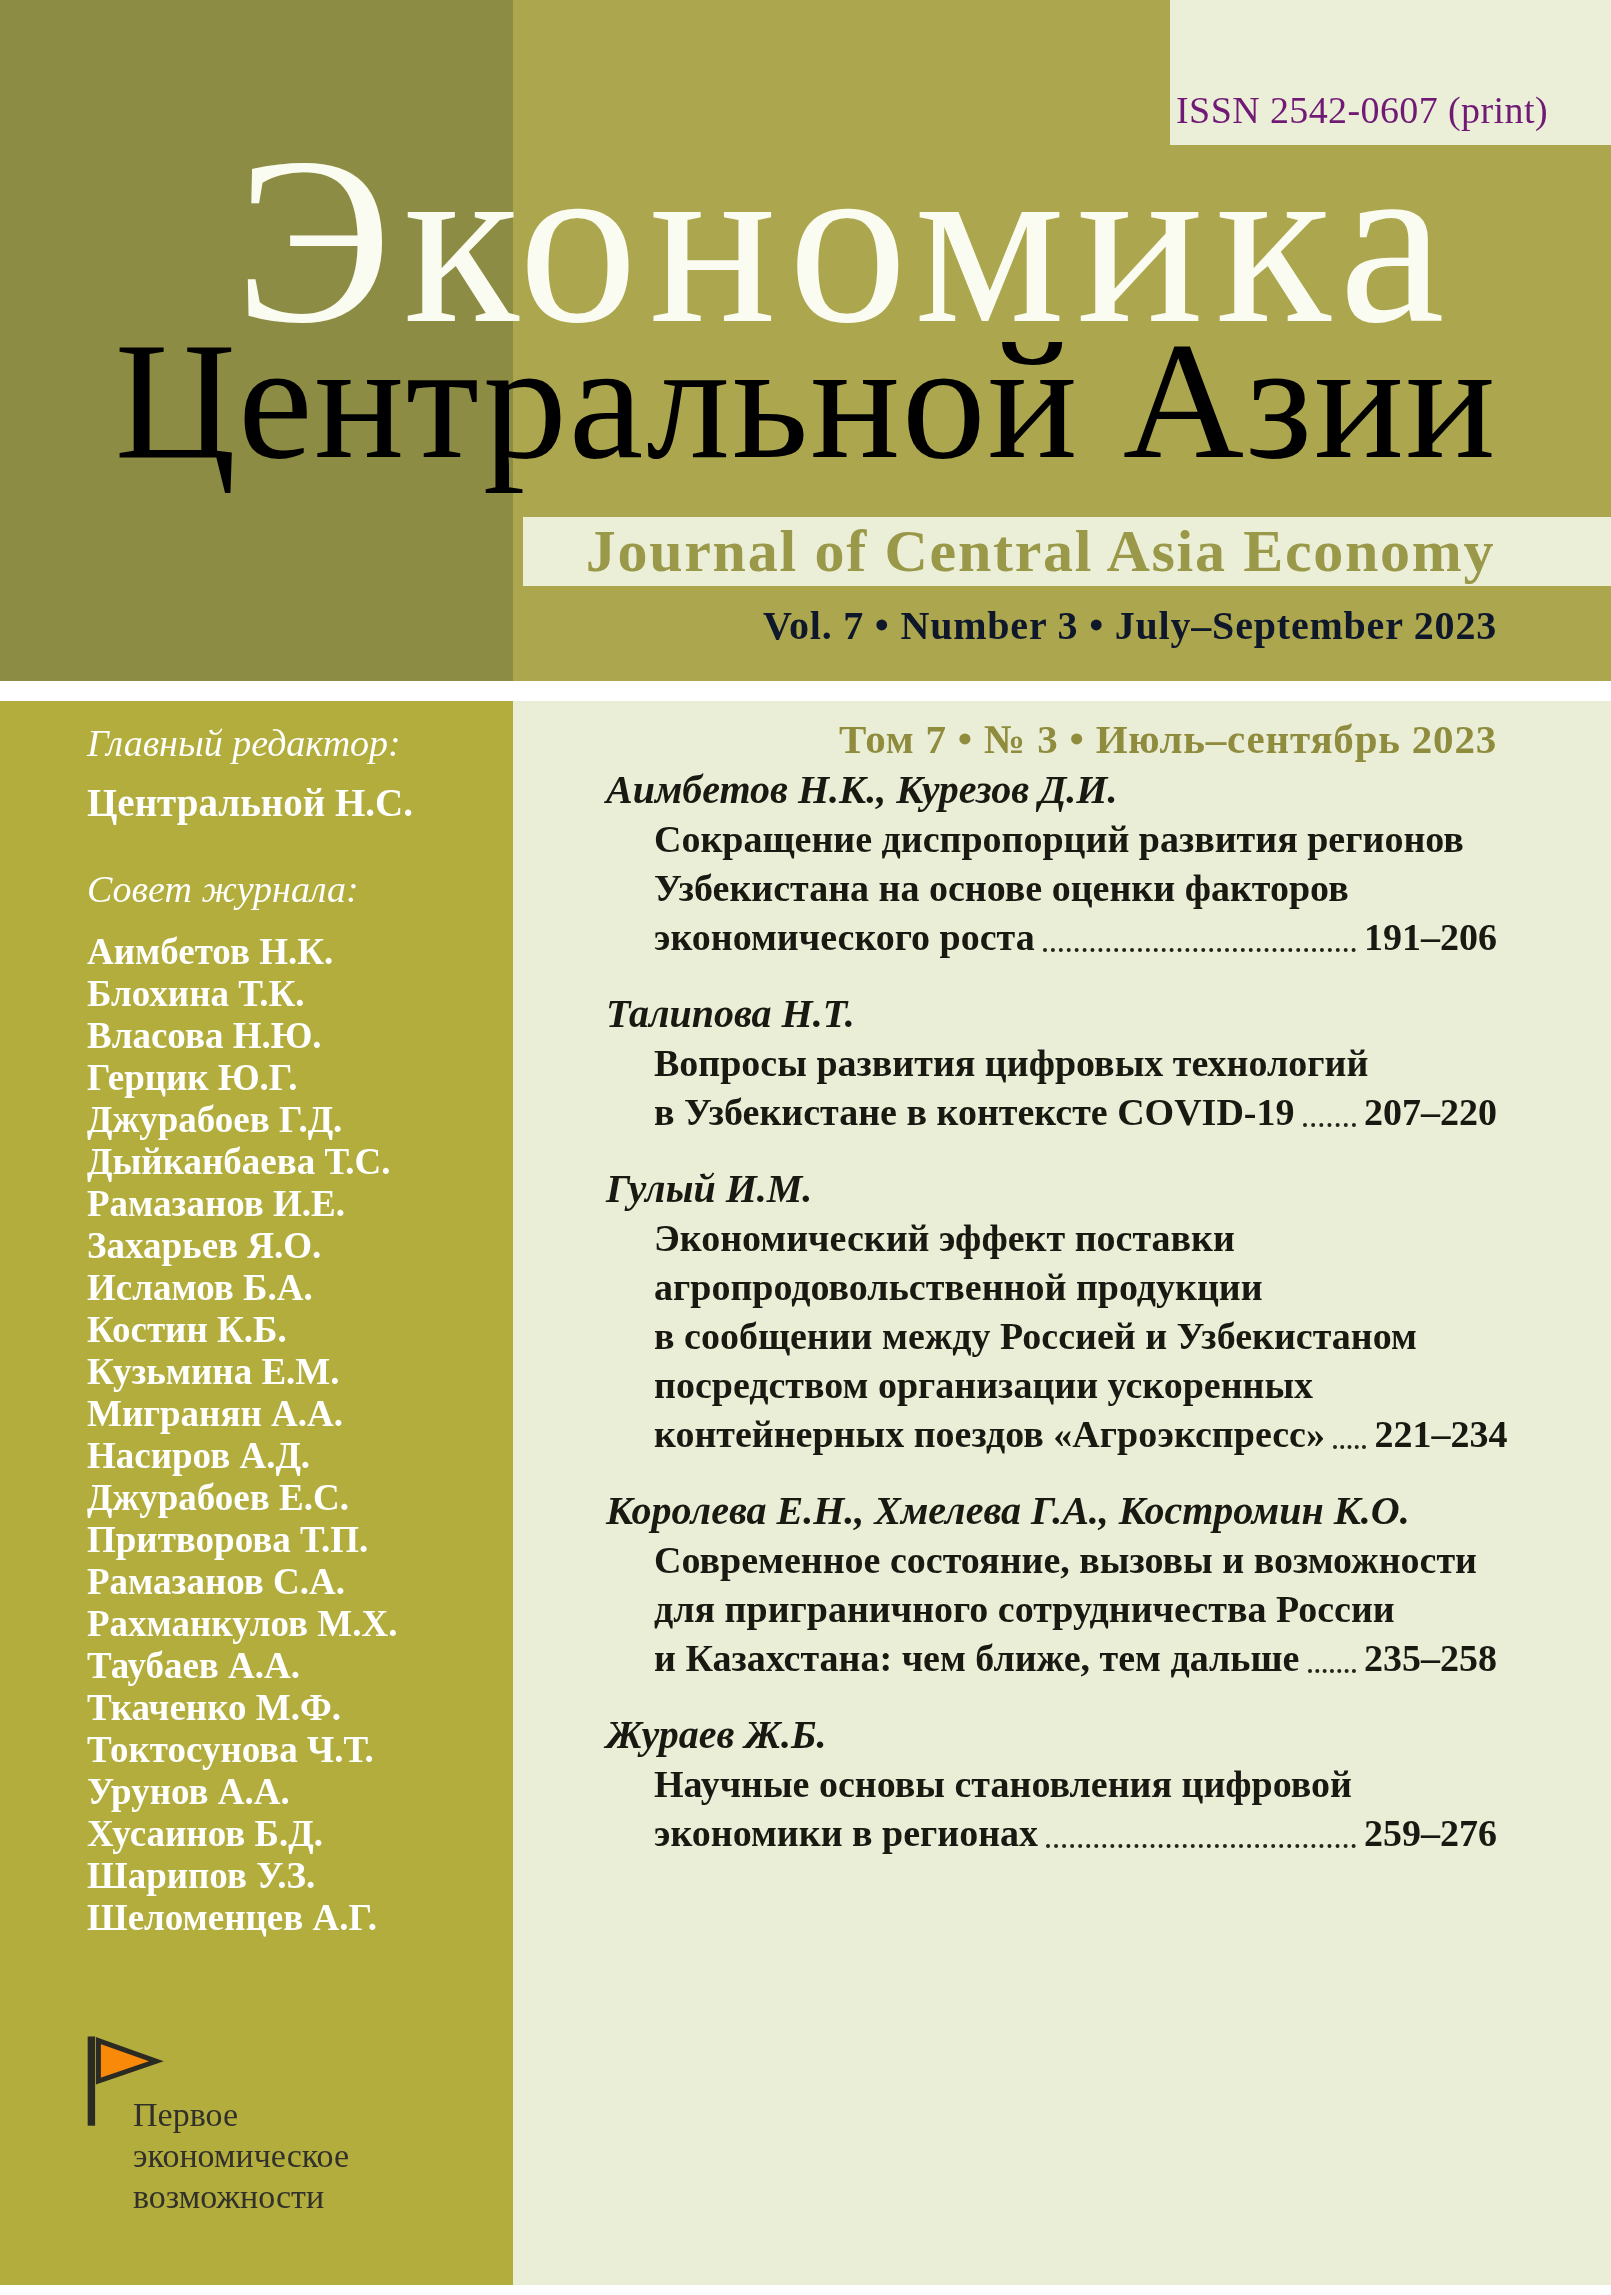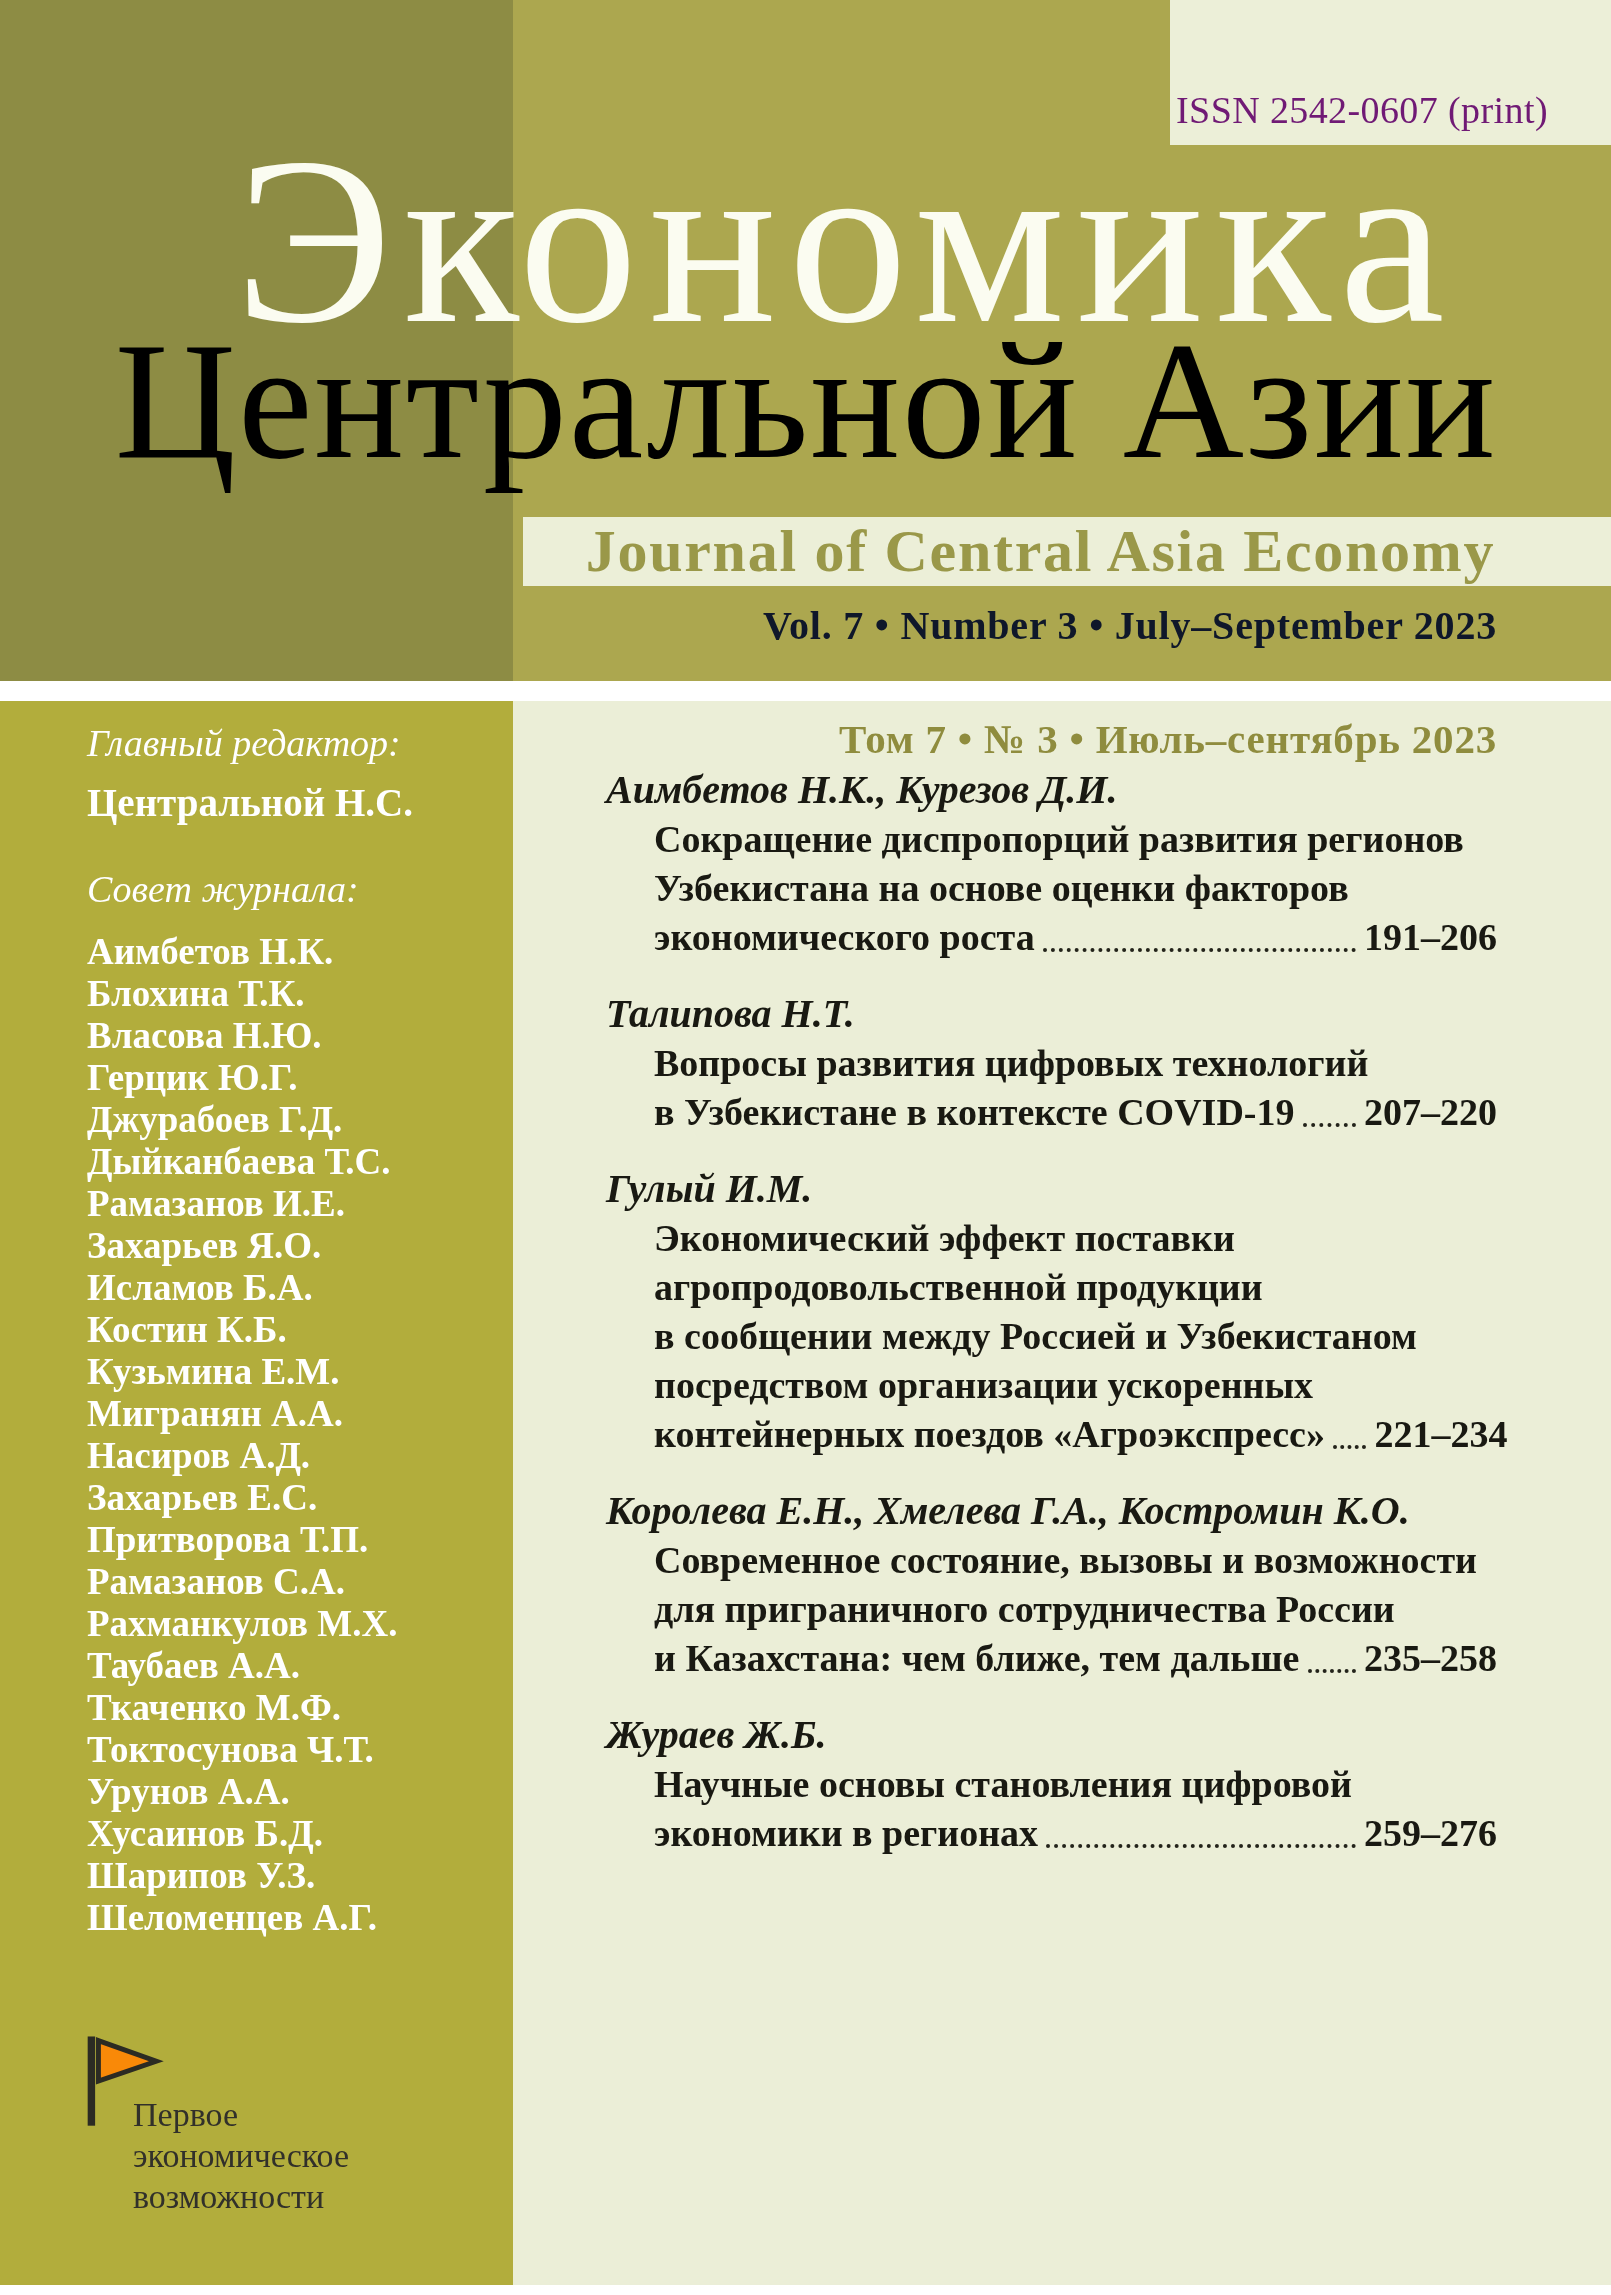--- a/index.html
+++ b/index.html
@@ -88,21 +88,21 @@
         <li class="council-member">Герцик Ю.Г.</li>
         <li class="council-member">Джурабоев Г.Д.</li>
         <li class="council-member">Дыйканбаева Т.С.</li>
         <li class="council-member">Рамазанов И.Е.</li>
         <li class="council-member">Захарьев Я.О.</li>
         <li class="council-member">Исламов Б.А.</li>
         <li class="council-member">Костин К.Б.</li>
         <li class="council-member">Кузьмина Е.М.</li>
         <li class="council-member">Мигранян А.А.</li>
         <li class="council-member">Насиров А.Д.</li>
-        <li class="council-member">Захарьев Е.С.</li>
+        <li class="council-member">Джурабоев Е.С.</li>
         <li class="council-member">Притворова Т.П.</li>
         <li class="council-member">Рамазанов С.А.</li>
         <li class="council-member">Рахманкулов М.Х.</li>
         <li class="council-member">Таубаев А.А.</li>
         <li class="council-member">Ткаченко М.Ф.</li>
         <li class="council-member">Токтосунова Ч.Т.</li>
         <li class="council-member">Урунов А.А.</li>
         <li class="council-member">Хусаинов Б.Д.</li>
         <li class="council-member">Шарипов У.З.</li>
         <li class="council-member">Шеломенцев А.Г.</li>

